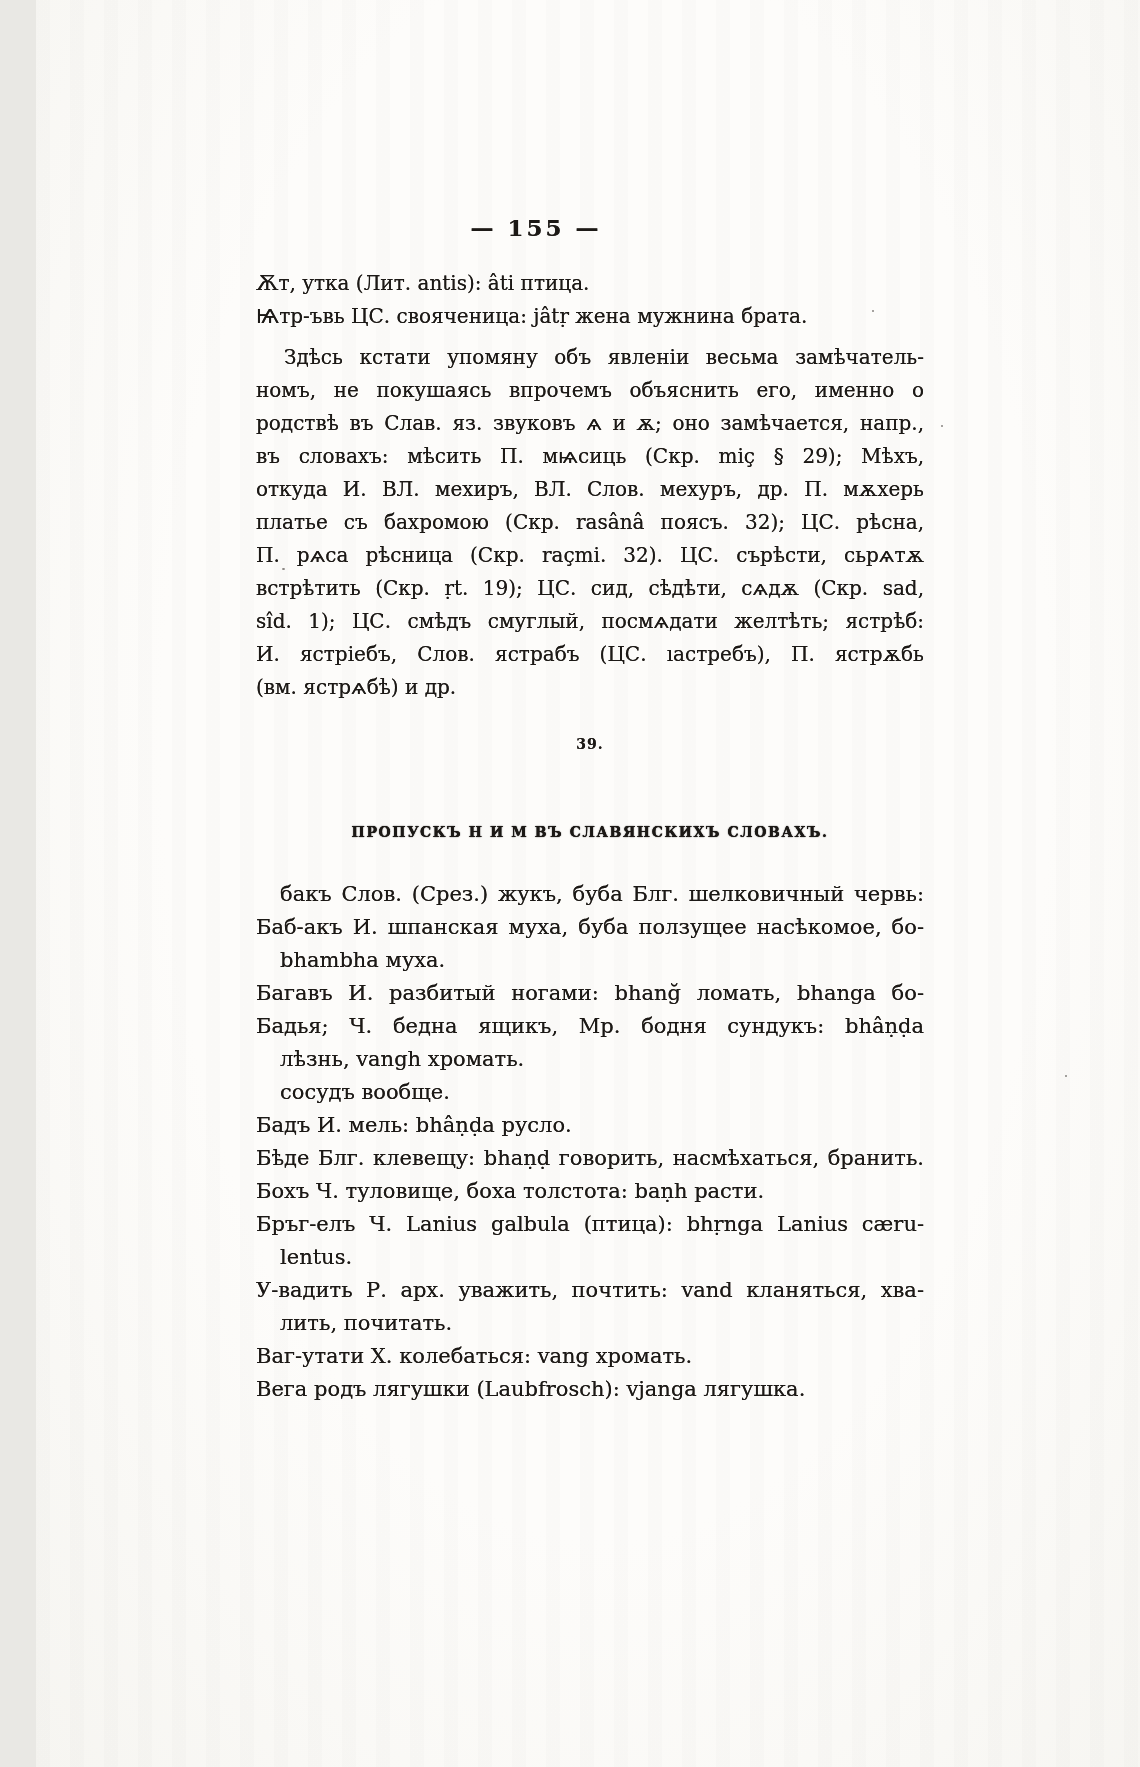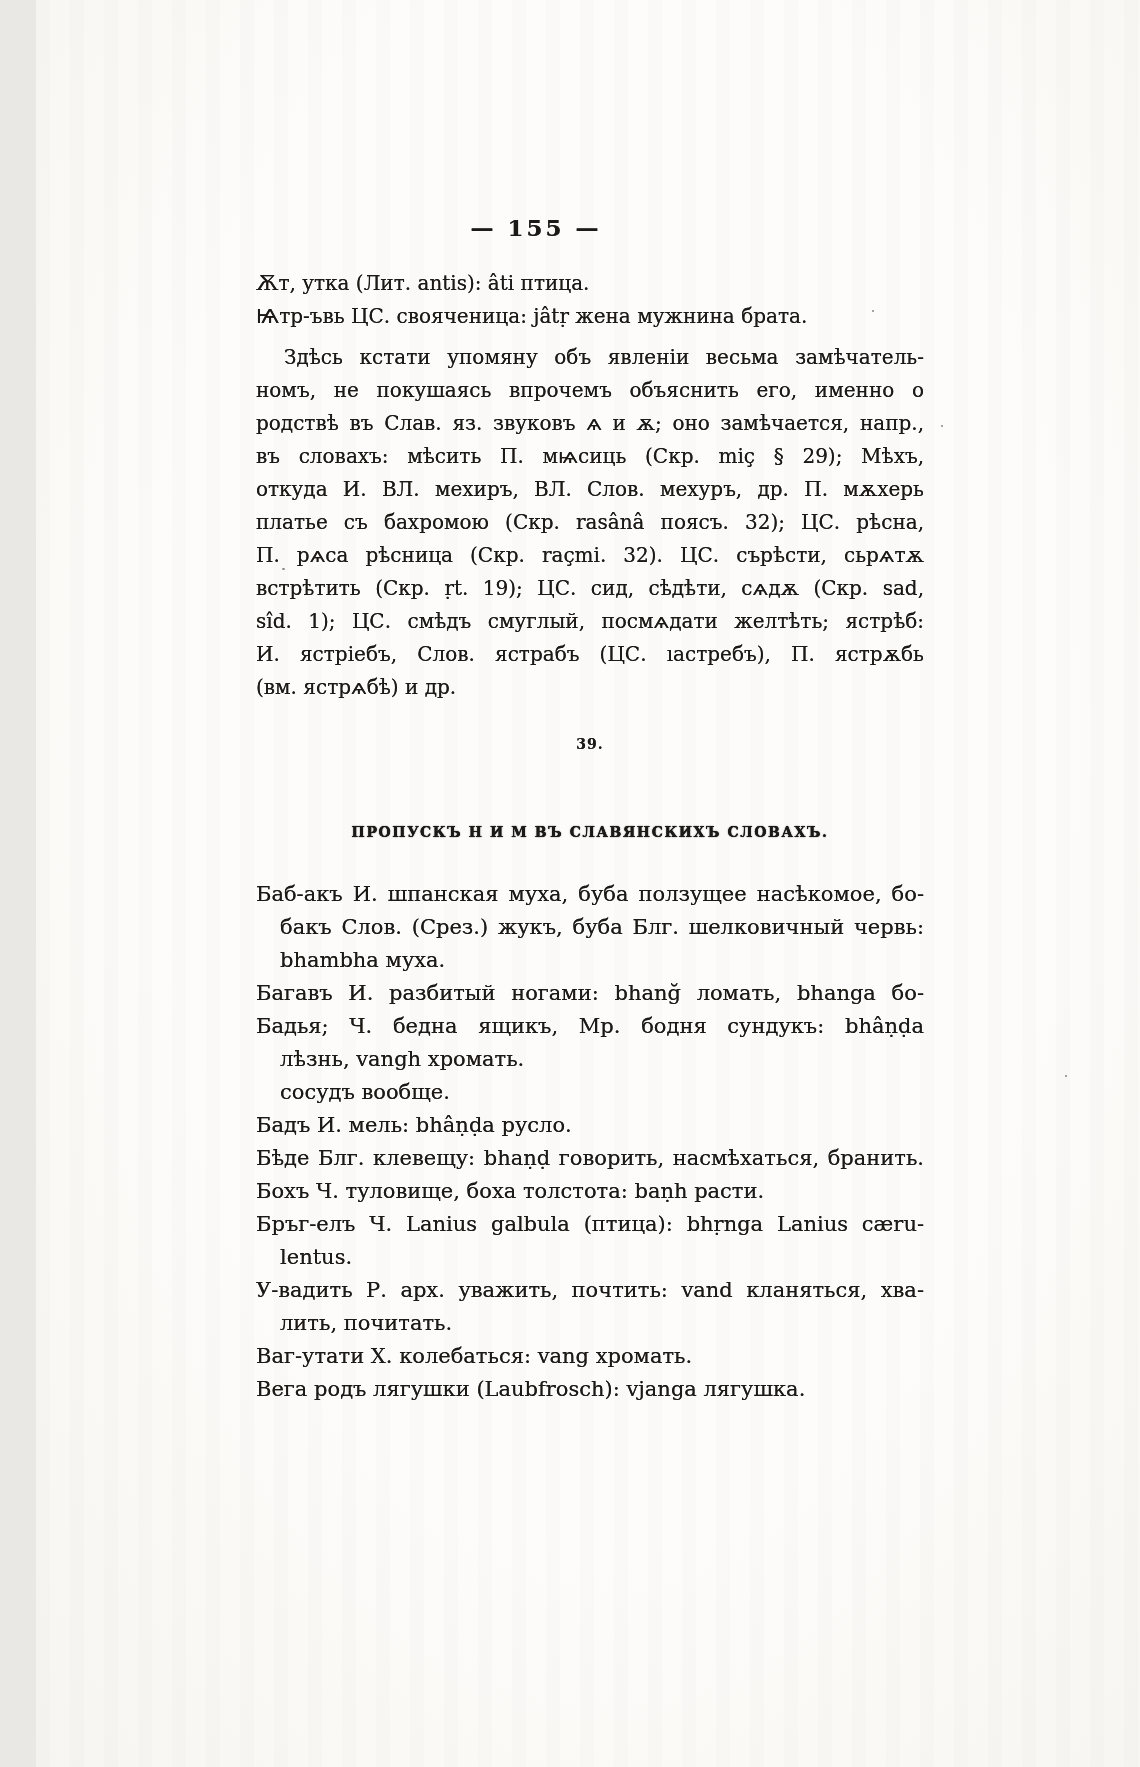--- a/index.html
+++ b/index.html
@@ -65,22 +65,22 @@
     <div class="line j">И. ястріебъ, Слов. ястрабъ (ЦС. ıастребъ), П. ястрѫбь</div>
     <div class="line">(вм. ястрѧбѣ) и др.</div>
   </div>
 
   <div class="secnum">39.</div>
 
   <div class="heading">ПРОПУСКЪ Н И М ВЪ СЛАВЯНСКИХЪ СЛОВАХЪ.</div>
 
   <div class="block entries">
 
+    <div class="line j cont">бакъ Слов. (Срез.) жукъ, буба Блг. шелковичный червь:</div>
     <div class="line j">Баб-акъ И. шпанская муха, буба ползущее насѣкомое, бо-</div>
-    <div class="line j cont">бакъ Слов. (Срез.) жукъ, буба Блг. шелковичный червь:</div>
     <div class="line cont">bhambha муха.</div>
 
     <div class="line j">Багавъ И. разбитый ногами: bhanğ ломать, bhanga бо-</div>
     <div class="line j">Бадья; Ч. бедна ящикъ, Мр. бодня сундукъ: bhâṇḍa</div>
 
     <div class="line cont">лѣзнь, vangh хромать.</div>
     <div class="line cont">сосудъ вообще.</div>
 
     <div class="line">Бадъ И. мель: bhâṇḍa русло.</div>
 

